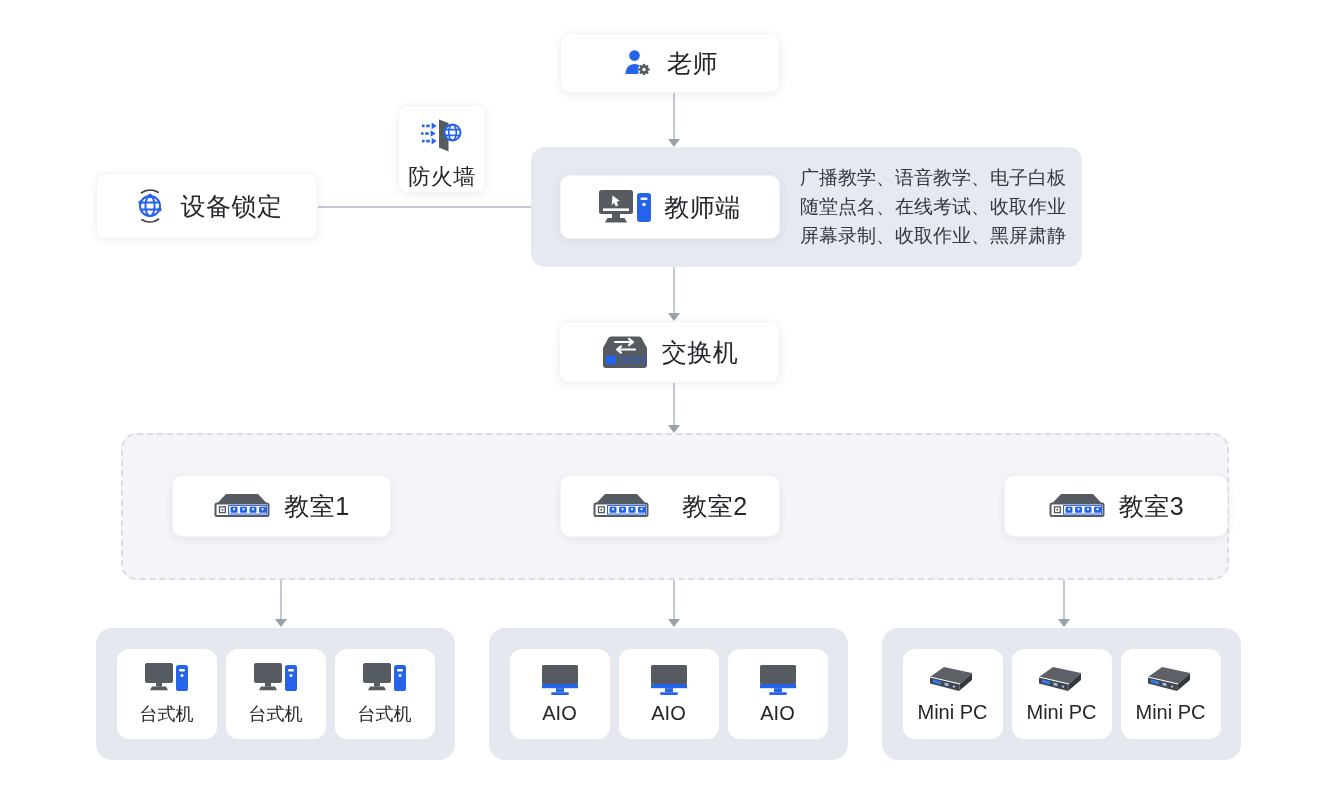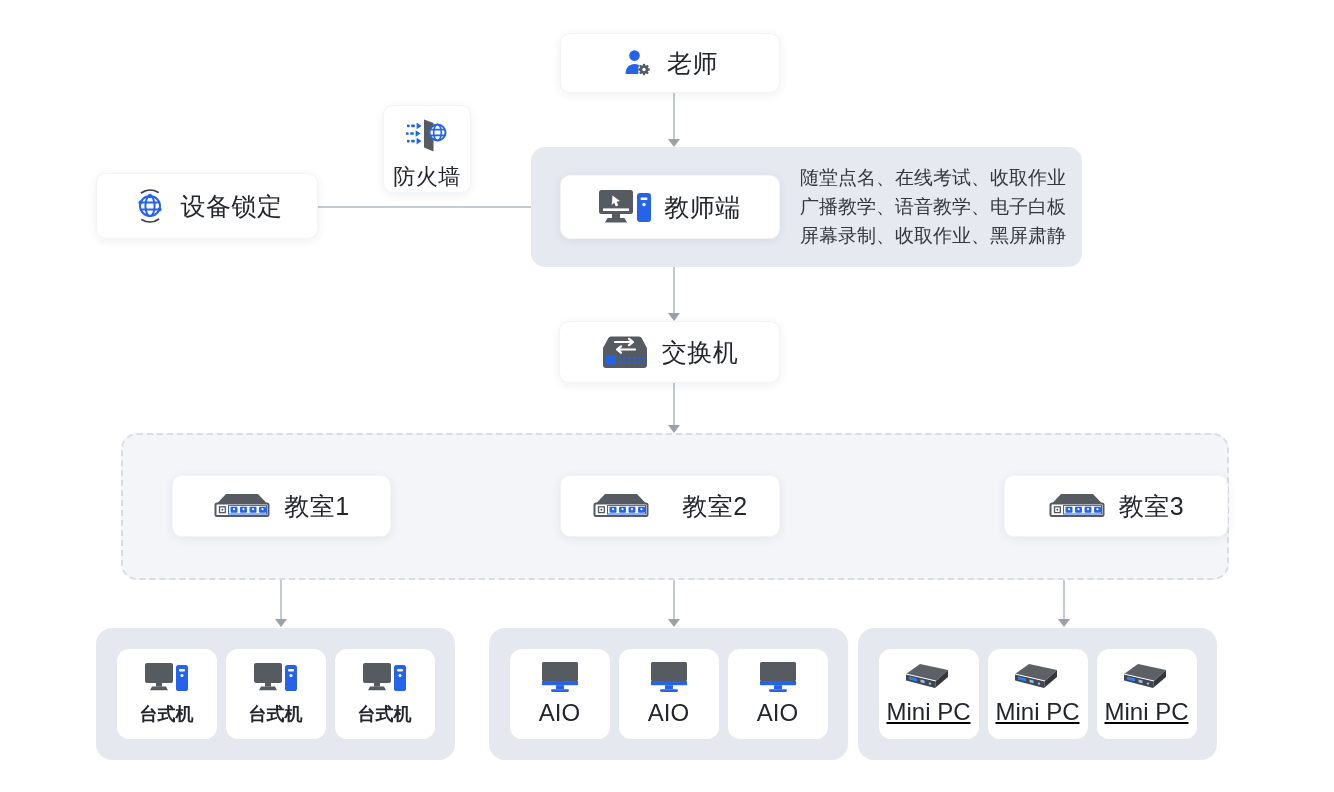--- a/index.html
+++ b/index.html
@@ -29,22 +29,22 @@
   
   .dashed{position:absolute;left:121px;top:433px;width:1104px;height:143px;
           background:#f4f5f8;border:2px dashed #d9dce4;border-radius:16px;box-sizing:content-box;}
 
   
   .group{position:absolute;top:628px;width:359px;height:132px;background:#e6e8f0;
          border-radius:16px;display:flex;align-items:center;justify-content:center;gap:9px;}
   .card{width:100px;height:90px;background:#ffffff;border-radius:12px;
         display:flex;flex-direction:column;align-items:center;justify-content:center;gap:6px;}
   .card-label{color:#23262b;}
-  .card-label.zh{font-size:18px;font-weight:700;}
-  .card-label.latin{font-size:24px;}
+  .card-label.zh{font-size:18px;font-weight:400;}
+  .card-label.latin{font-size:20px;}
 
   .icon{display:inline-flex;line-height:0;}
 </style>
 </head>
 <body>
 
 <div class="canvas">
 
   <div class="line" style="left:673px;top:93px;width:2px;height:46px;"></div>
   <div class="arrow" style="left:668px;top:139px;"></div>
@@ -80,21 +80,21 @@
             <rect x="-1.2" y="-5.8" width="2.4" height="11.6" rx="1" transform="rotate(135)"></rect>
             <circle r="4.2"></circle>
           </g>
           <circle r="1.7" fill="#ffffff"></circle>
         </g>
       </svg>
     </span>
     <span class="node-label">老师</span>
   </div>
 
-  <div class="node firewall" style="left:383px;top:105px;width:88px;height:88px;">
+  <div class="node firewall" style="left:398px;top:105px;width:88px;height:88px;">
     <span class="icon">
       <svg width="46" height="46" viewBox="0 0 46 46">
         <g fill="#2563eb">
           <rect x="3" y="11.6" width="2.6" height="2.6" rx="0.6"></rect>
           <rect x="7.2" y="11.6" width="3.6" height="2.6" rx="0.6"></rect>
           <path d="M12.6 9.6 L17.6 12.9 L12.6 16.2 Z"></path>
           <rect x="2" y="19.2" width="2.6" height="2.6" rx="0.6"></rect>
           <rect x="6.2" y="19.2" width="3.6" height="2.6" rx="0.6"></rect>
           <path d="M11.6 17.2 L16.6 20.5 L11.6 23.8 Z"></path>
           <rect x="3" y="26.8" width="2.6" height="2.6" rx="0.6"></rect>
@@ -148,22 +148,22 @@
         <path d="M13.5 7.5 l7.4 5.5 -3.3.7 1.7 3.6 -2.5 1.1 -1.6-3.6 -2.5 2.1 Z" fill="#ffffff"></path>
         <rect x="38" y="5" width="14" height="29" rx="3" fill="#2563eb"></rect>
         <rect x="41.5" y="9.5" width="7" height="2.6" rx="1.3" fill="#ffffff"></rect>
         <circle cx="45" cy="16.5" r="1.7" fill="#ffffff"></circle>
       </svg>
     </span>
     <span class="node-label">教师端</span>
   </div>
 
   <div class="features">
+    <div>广播教学、语音教学、电子白板</div>
     <div>随堂点名、在线考试、收取作业</div>
-    <div>广播教学、语音教学、电子白板</div>
     <div>屏幕录制、收取作业、黑屏肃静</div>
   </div>
 
   <div class="node" style="left:559px;top:321px;width:221px;height:62px;">
     <span class="icon">
       <svg width="48" height="34" viewBox="0 0 48 34">
         <path d="M10 1.5 H38 a3 3 0 0 1 2.6 1.6 L46 13 V30 a3 3 0 0 1 -3 3 H5 a3 3 0 0 1 -3 -3 V13 L7.4 3.1 A3 3 0 0 1 10 1.5 Z" fill="#565a61"></path>
         <g stroke="#ffffff" stroke-width="2.2" fill="none" stroke-linecap="round" stroke-linejoin="round">
           <path d="M14 7 h18 m-4 -3.2 l4 3.2 -4 3.2"></path>
           <path d="M34 14.5 h-18 m4 -3.2 l-4 3.2 4 3.2"></path>
@@ -342,21 +342,21 @@
           <rect x="3" y="1" width="36" height="19" rx="1.5" fill="#565a61"></rect>
           <rect x="3" y="20" width="36" height="4.2" fill="#2563eb"></rect>
           <rect x="17" y="24.2" width="8" height="4" fill="#2563eb"></rect>
           <rect x="12" y="28.2" width="18" height="2.8" rx="1.4" fill="#2563eb"></rect>
         </svg>
       </span>
       <span class="card-label latin">AIO</span>
     </div>
   </div>
 
-  <div class="group" style="left:858px;text-decoration:underline;">
+  <div class="group" style="left:882px;">
     <div class="card">
       <span class="icon">
         <svg width="50" height="30" viewBox="0 0 50 30">
           <path d="M16 2 L44 8 L32 19 L2 12 Z" fill="#5d6167"></path>
           <path d="M2 12 L32 19 L31 26 L2 18.5 Z" fill="#43474d"></path>
           <path d="M32 19 L44 8 L44 15 L31 26 Z" fill="#34383e"></path>
           <path d="M2 12 L32 19" stroke="#ffffff" stroke-width="1" fill="none"></path>
           <path d="M5 14.6 l8 2 v3 l-8 -2 Z" fill="#2f7df0"></path>
           <path d="M16.5 17.6 l4 1 v2.6 l-4 -1 Z" fill="#9dbdf5"></path>
           <circle cx="26" cy="21.6" r="1.2" fill="#9dbdf5"></circle>

